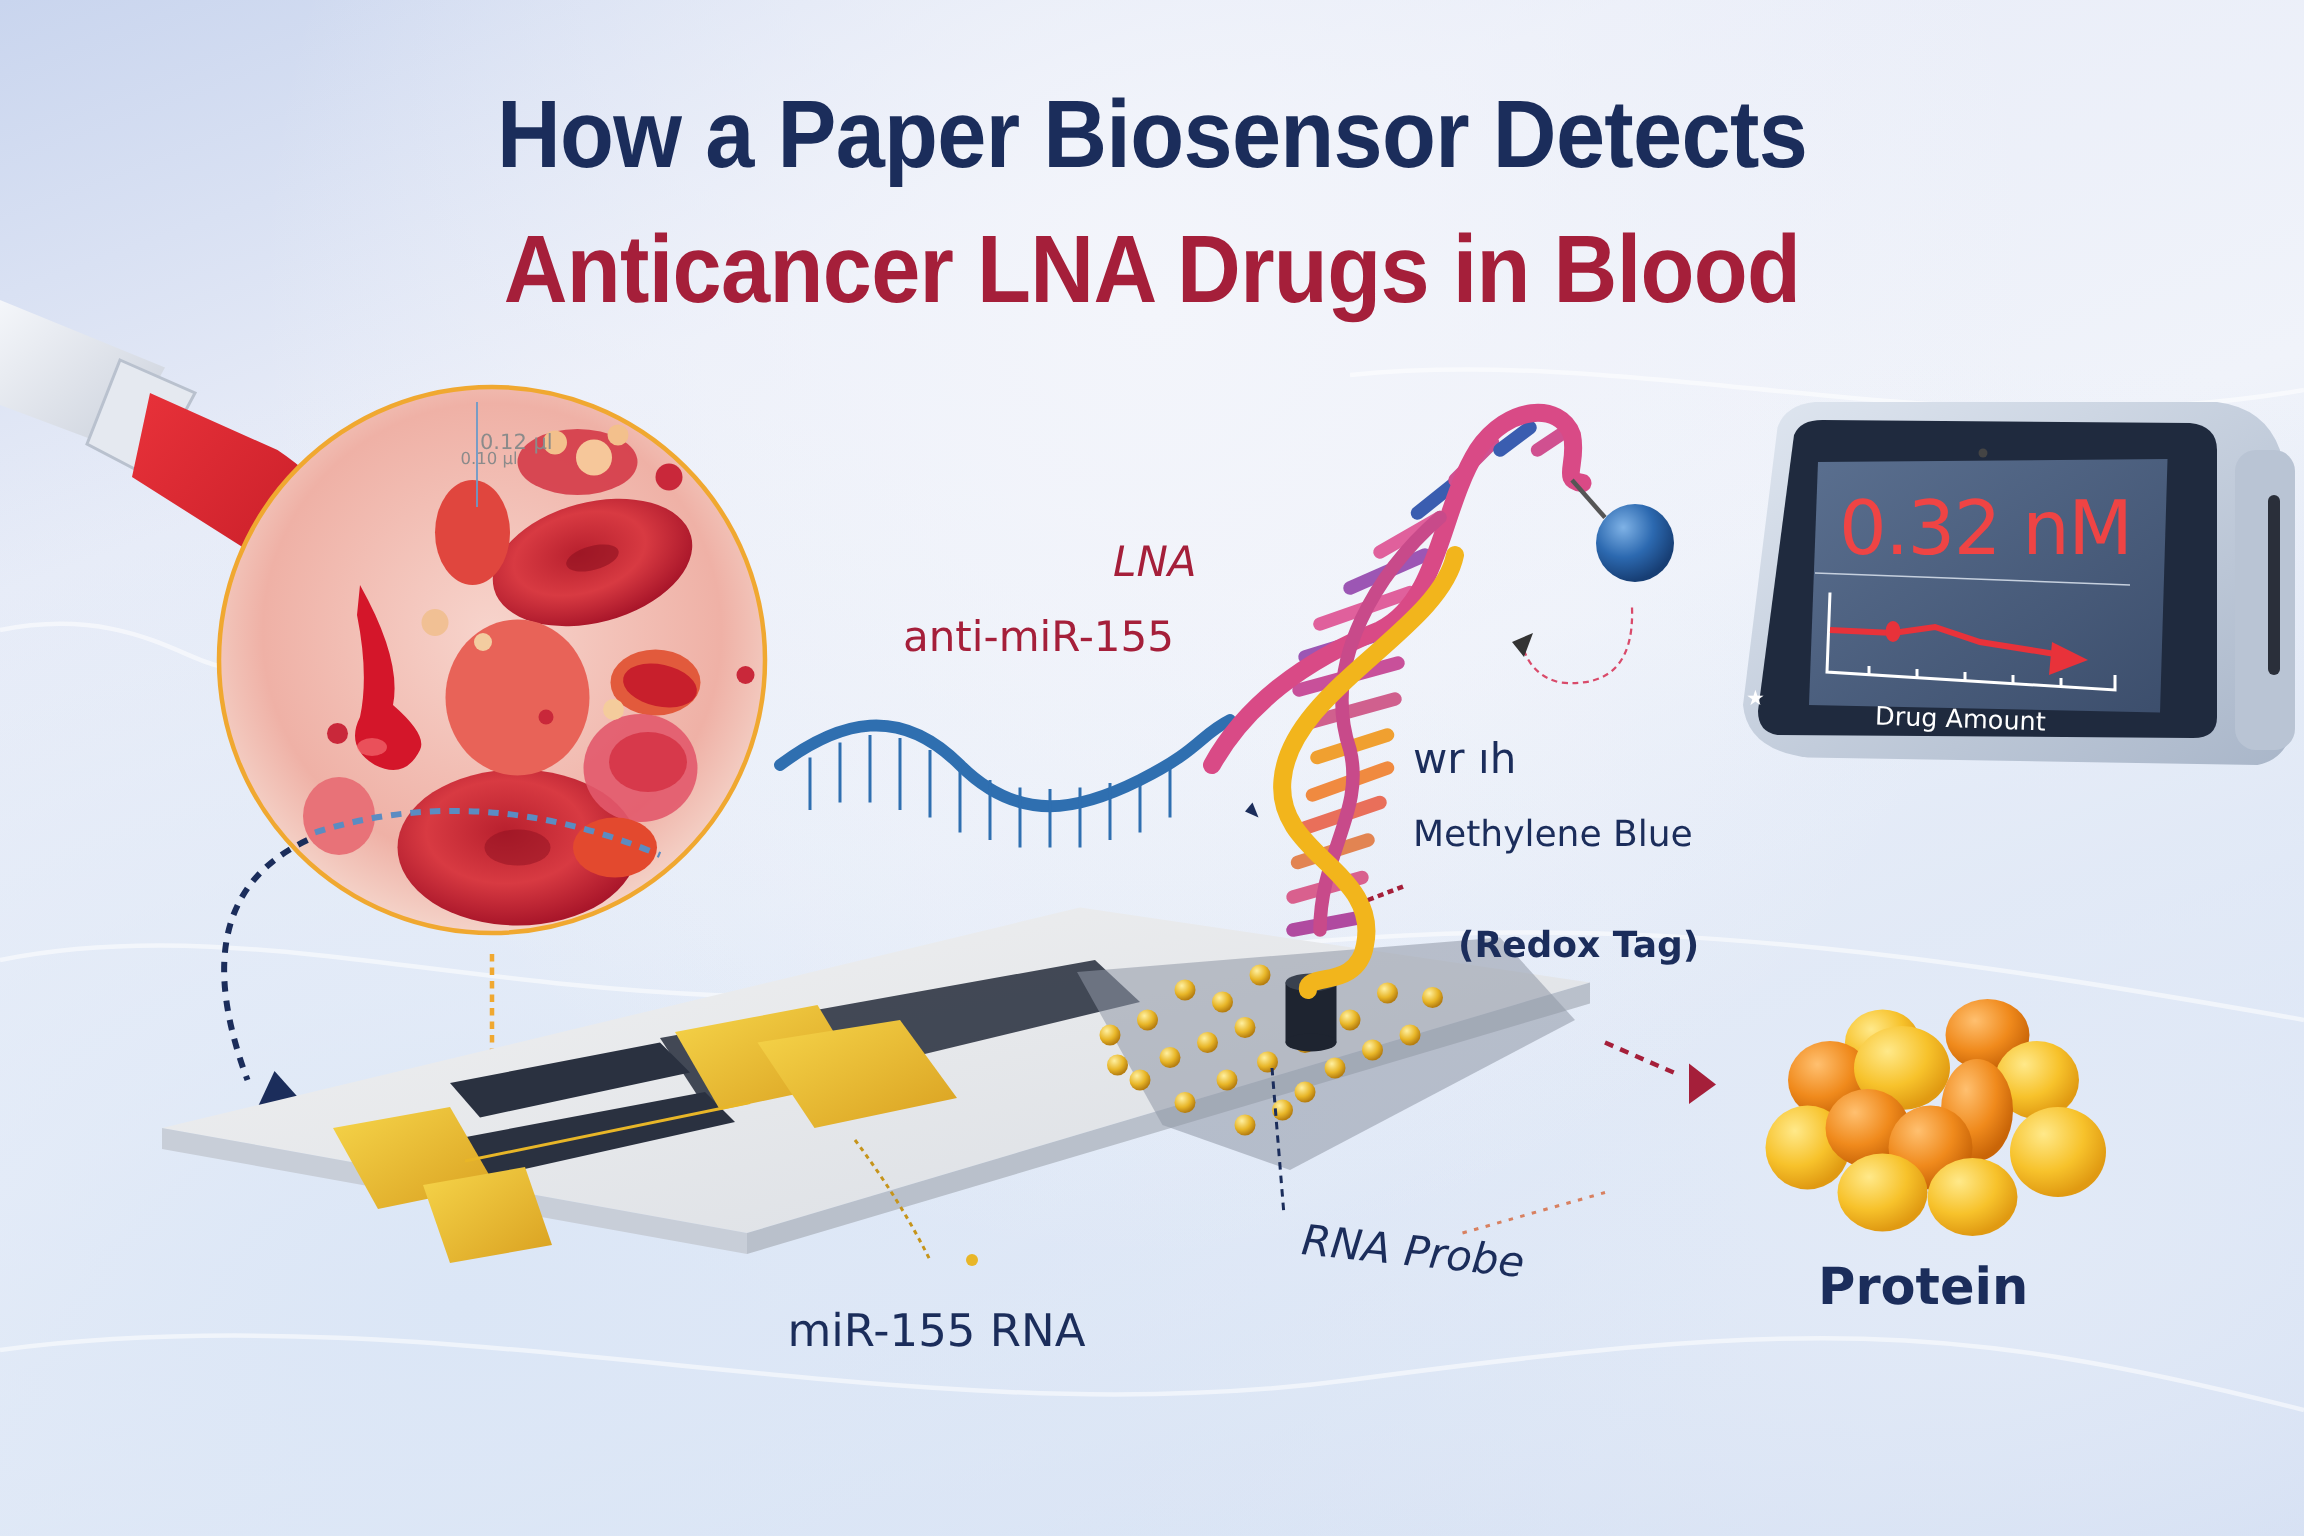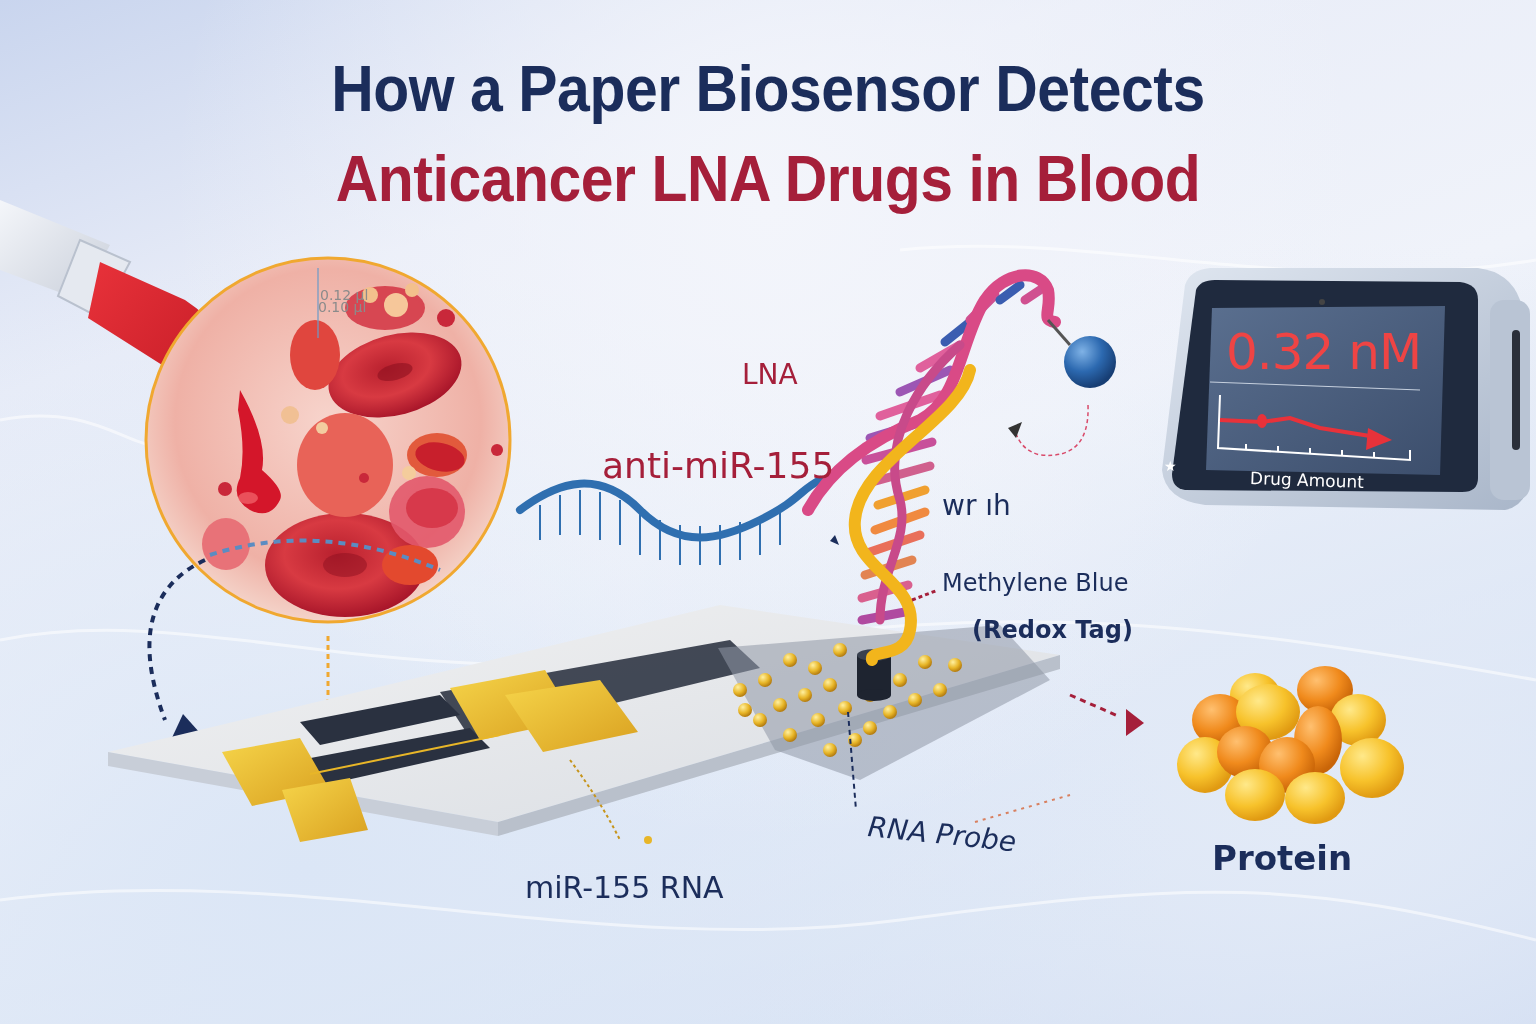--- a/index.html
+++ b/index.html
@@ -304,27 +304,27 @@
     <ellipse cx="1205" cy="765" rx="28" ry="28" fill="url(#protY)"></ellipse>
     <ellipse cx="1245" cy="752" rx="28" ry="26" fill="url(#protO)"></ellipse>
     <ellipse cx="1287" cy="765" rx="28" ry="28" fill="url(#protO)"></ellipse>
     <ellipse cx="1372" cy="768" rx="32" ry="30" fill="url(#protY)"></ellipse>
     <ellipse cx="1255" cy="795" rx="30" ry="26" fill="url(#protY)"></ellipse>
     <ellipse cx="1315" cy="798" rx="30" ry="26" fill="url(#protY)"></ellipse>
   </g>
 </svg>
 
 <div class="label" style="left:320px; top:287px; font-size:14px; color:#8b8b8b;">0.12 µl</div>
-<div class="label" style="left:318px; top:299px; font-size:14px; color:#8b8b8b;">0.10 µl</div>
-
-<div class="label lbl-red" style="left:742px; top:358px; font-size:28px;">LNA</div>
-<div class="label lbl-red" style="left:602px; top:408px; font-size:36px;margin-top:37px;">anti-miR-155</div>
+<div class="label" style="left:307px; top:299px; font-size:11px; color:#8b8b8b;">0.10 µl</div>
+
+<div class="label lbl-red" style="left:742px; top:358px; font-size:28px;font-style:italic;">LNA</div>
+<div class="label lbl-red" style="left:602px; top:408px; font-size:28px;">anti-miR-155</div>
 
 <div class="label lbl-navy" style="left:942px; top:489px; font-size:28px;text-align:right;">wr ıh</div>
-<div class="label lbl-navy" style="left:942px; top:569px; font-size:24px;">Methylene Blue</div>
+<div class="label lbl-navy" style="left:942px; top:542px; font-size:24px;">Methylene Blue</div>
 <div class="label lbl-navy" style="left:972px; top:616px; font-size:24px;font-weight:bold;">(Redox Tag)</div>
 
 <div class="label lbl-navy" style="left:868px; top:810px; font-size:28px; font-style:italic; transform:rotate(6deg); transform-origin:left center;">RNA Probe</div>
 
 <div class="label lbl-navy" style="left:525px; top:870px; font-size:30px;">miR-155 RNA</div>
 
 <div class="label lbl-navy" style="left:1212px; top:838px; font-size:34px; font-weight:bold;">Protein</div>
 
 <div class="meter-value">0.32 nM</div>
 <div class="meter-caption">Drug Amount</div>

